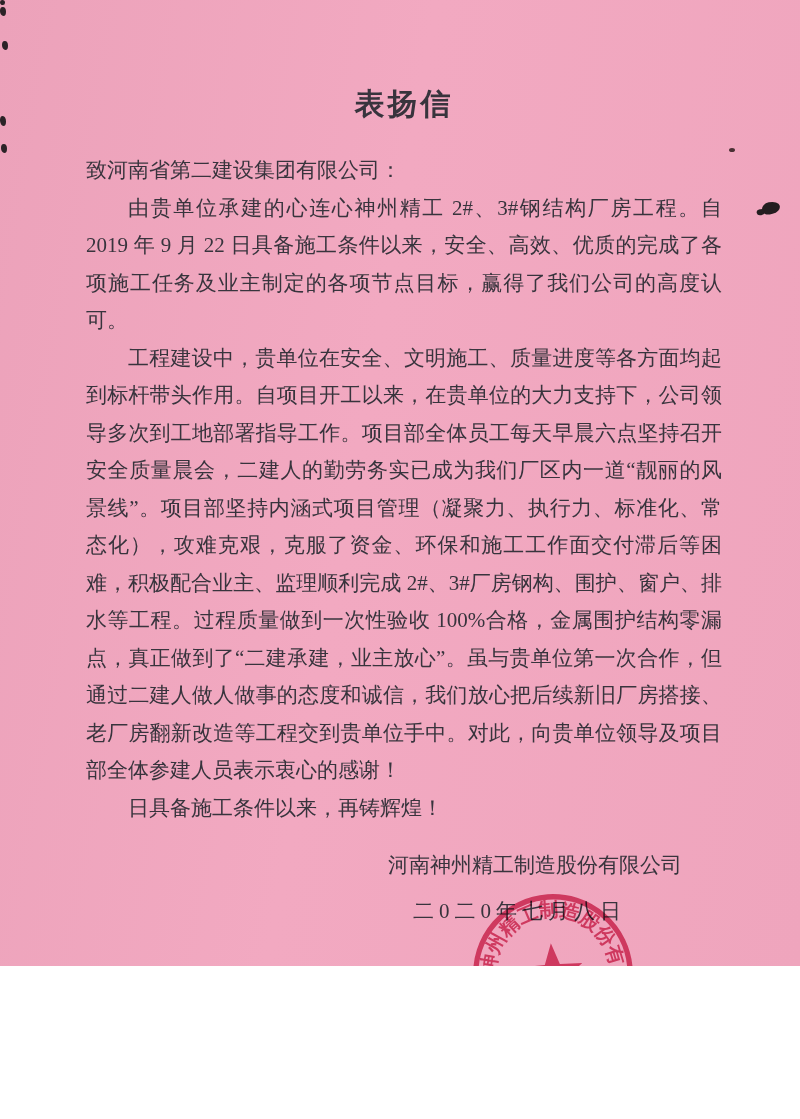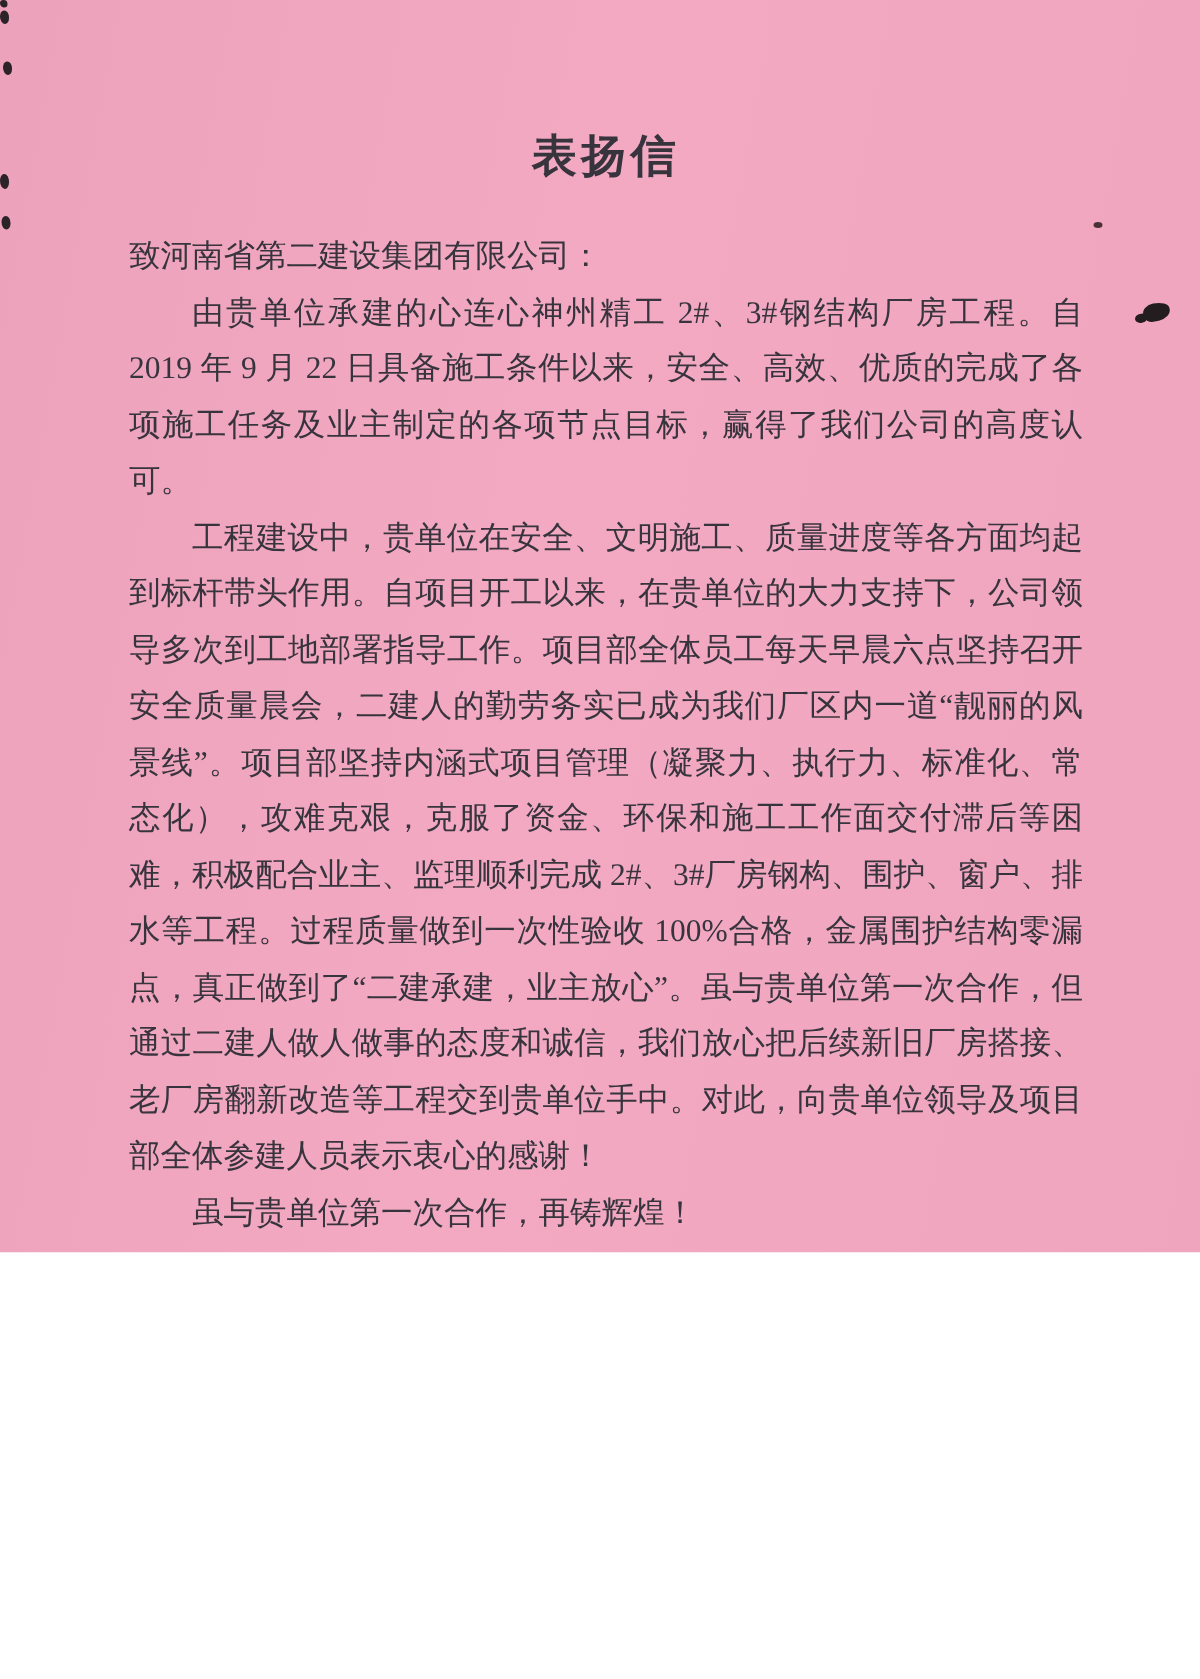--- a/index.html
+++ b/index.html
@@ -1,18 +1,18 @@
 <!DOCTYPE html>
 <html><head>
 <meta charset="utf-8">
 <style>
   html,body { margin:0; padding:0; }
   .page {
     position:relative;
-    width:800px; height:835px;
+    width:800px; height:966px;
     background: linear-gradient(100deg,#eca2ba 0%, #f2a9c1 45%, #efa5bd 100%);
     overflow:hidden;
     font-family:"Liberation Serif","DejaVu Serif",serif;
     color:#38343d;
   }
   .letter { position:absolute; left:86px; right:78px; top:0; }
   .title {
     margin:84px 0 0 0; text-align:center;
     font-size:30px; font-weight:700; letter-spacing:3px;
   }
@@ -60,21 +60,21 @@
 </head>
 <body>
 
 <div class="page">
 
   <div class="letter">
     <h1 class="title">表扬信</h1>
     <div class="salutation">致河南省第二建设集团有限公司：</div>
     <p class="para">由贵单位承建的心连心神州精工 2#、3#钢结构厂房工程。自 2019 年 9 月 22 日具备施工条件以来，安全、高效、优质的完成了各项施工任务及业主制定的各项节点目标，赢得了我们公司的高度认可。</p>
     <p class="para">工程建设中，贵单位在安全、文明施工、质量进度等各方面均起到标杆带头作用。自项目开工以来，在贵单位的大力支持下，公司领导多次到工地部署指导工作。项目部全体员工每天早晨六点坚持召开安全质量晨会，二建人的勤劳务实已成为我们厂区内一道“靓丽的风景线”。项目部坚持内涵式项目管理（凝聚力、执行力、标准化、常态化），攻难克艰，克服了资金、环保和施工工作面交付滞后等困难，积极配合业主、监理顺利完成 2#、3#厂房钢构、围护、窗户、排水等工程。过程质量做到一次性验收 100%合格，金属围护结构零漏点，真正做到了“二建承建，业主放心”。虽与贵单位第一次合作，但通过二建人做人做事的态度和诚信，我们放心把后续新旧厂房搭接、老厂房翻新改造等工程交到贵单位手中。对此，向贵单位领导及项目部全体参建人员表示衷心的感谢！</p>
-    <p class="para">虽与贵单位第一次合作，再铸辉煌！</p>
+    <p class="para">日具备施工条件以来，再铸辉煌！</p>
 
     <div class="signature">
       <div class="sig-company">河南神州精工制造股份有限公司</div>
       <div class="sig-date">二0二0年七月八日</div>
     </div>
   </div>
 
   <div class="seal-ghost"></div>
 
   <svg class="seal" viewBox="0 0 200 200">

